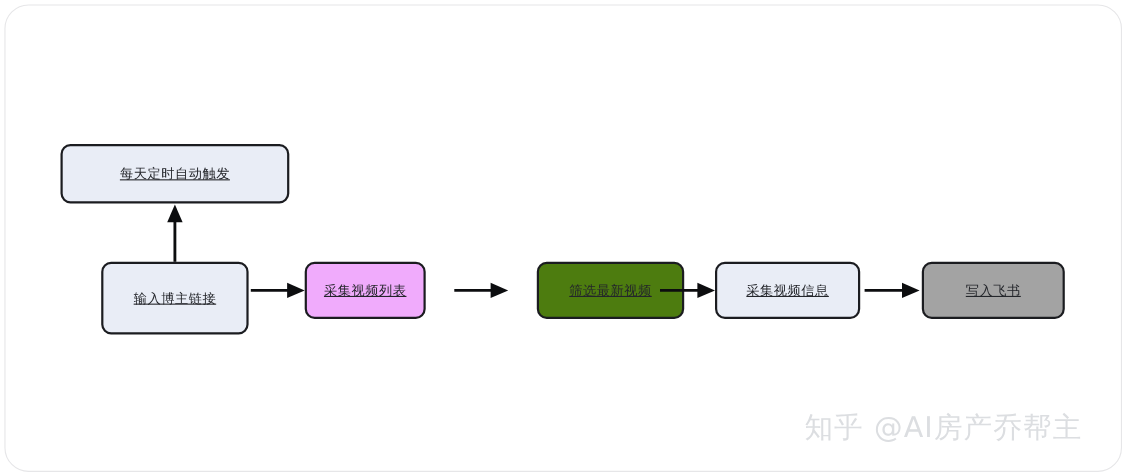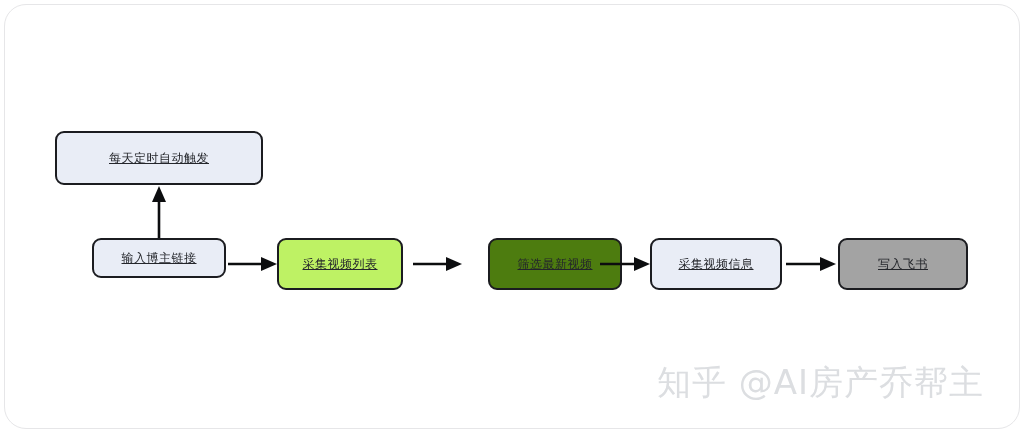--- a/index.html
+++ b/index.html
@@ -68,41 +68,41 @@
     fill: none;
   }
   .arrow-head {
     fill: #0c0d0f;
   }
   .watermark {
     position: absolute;
     right: 40px;
     bottom: 27px;
     color: #dcdee1;
-    font-size: 34px;
+    font-size: 26px;
     letter-spacing: 1px;
     white-space: nowrap;
     font-weight: 400;
     user-select: none;
   }
 </style>
 </head>
 <body>
 
 <div id="canvas" style="background: rgb(255, 255, 255);">
 
   <div class="card-frame" style="border-color: rgb(230, 230, 232);"></div>
 
   <div class="diagram">
 
     <div class="node" id="node-trigger" style="left: 55px; top: 131px; width: 208px; height: 54px; background: rgb(233, 237, 246); border-color: rgb(27, 28, 32); color: rgb(36, 38, 43);">每天定时自动触发</div>
 
-    <div class="node" id="node-input-link" style="left: 92px; top: 238px; width: 134px; height: 40px; background: rgb(233, 237, 246); border-color: rgb(27, 28, 32); color: rgb(36, 38, 43);">输入博主链接</div>
+    <div class="node" id="node-input-link" style="left: 92px; top: 238px; width: 134px; height: 66px; background: rgb(233, 237, 246); border-color: rgb(27, 28, 32); color: rgb(36, 38, 43);">输入博主链接</div>
 
-    <div class="node" id="node-collect-list" style="left: 277px; top: 238px; width: 126px; height: 52px; background: #bef264; border-color: rgb(27, 28, 32); color: rgb(36, 38, 43);">采集视频列表</div>
+    <div class="node" id="node-collect-list" style="left: 277px; top: 238px; width: 110px; height: 52px; background: #f0abfc; border-color: rgb(27, 28, 32); color: rgb(36, 38, 43);">采集视频列表</div>
 
     <div class="node" id="node-filter-latest" style="left: 464px; top: 238px; width: 134px; height: 52px; background: #4d7c0f; border-color: rgb(27, 28, 32); color: rgb(36, 38, 43); margin-left: 24px;">筛选最新视频</div>
 
     <div class="node" id="node-collect-info" style="left: 650px; top: 238px; width: 132px; height: 52px; background: rgb(233, 237, 246); border-color: rgb(27, 28, 32); color: rgb(36, 38, 43);">采集视频信息</div>
 
     <div class="node" id="node-write-feishu" style="left: 838px; top: 238px; width: 130px; height: 52px; background: #a3a3a3; border-color: rgb(27, 28, 32); color: rgb(36, 38, 43);">写入飞书</div>
 
     <svg class="arrow-svg" id="edge-0" width="40" height="60" style="left:139px; top:185px;">
       <line class="arrow-line" x1="20" y1="53" x2="20" y2="12" style="stroke: rgb(12, 13, 15);"></line>
       <polygon class="arrow-head" points="20,1 27,17 13,17" style="fill: rgb(12, 13, 15);"></polygon>

